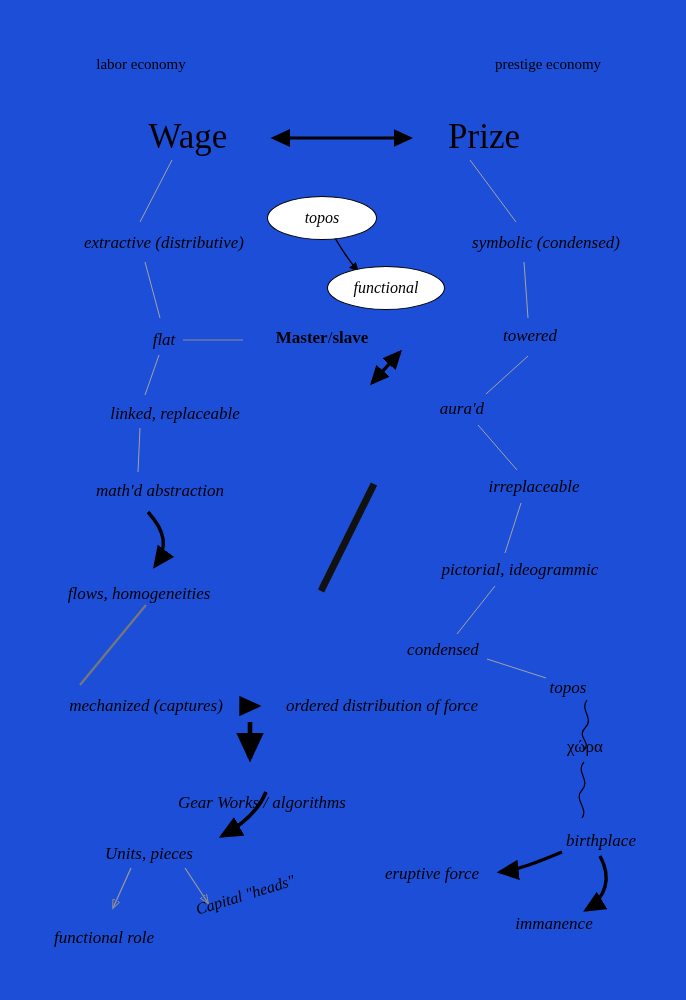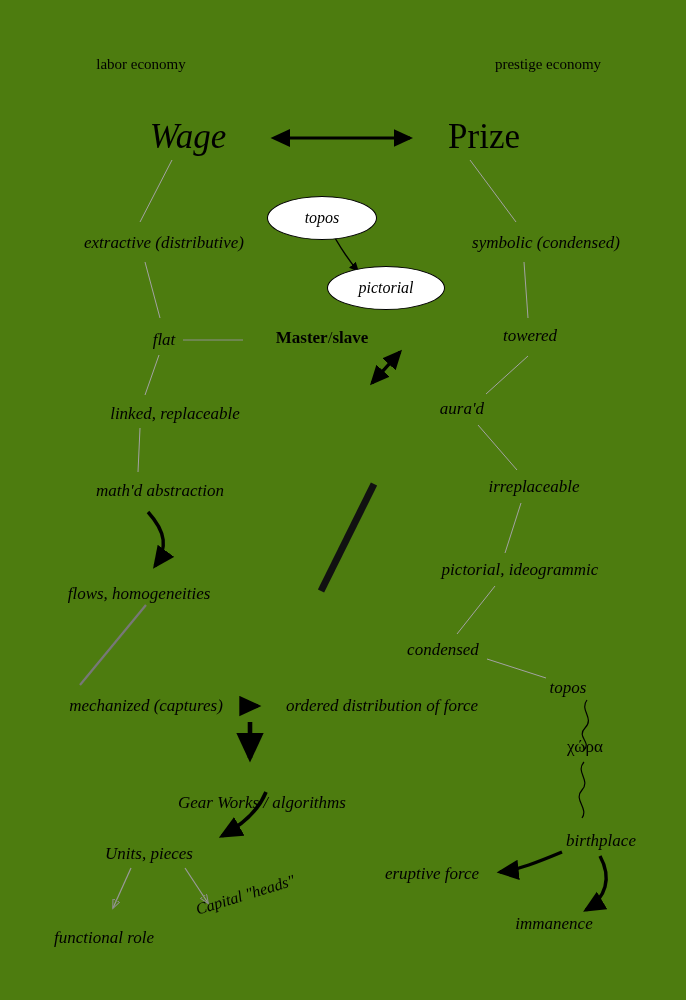--- a/index.html
+++ b/index.html
@@ -9,21 +9,21 @@
   }
   body {
     font-family: "Liberation Serif", serif;
     color: #000000;
   }
   #canvas {
     position: relative;
     width: 686px;
     height: 1000px;
     overflow: hidden;
-    background: #4d7c0f;
+    background: #1d4ed8;
   }
   #lines {
     position: absolute;
     left: 0;
     top: 0;
     width: 686px;
     height: 1000px;
     pointer-events: none;
   }
   .node {
@@ -144,31 +144,31 @@
     <path d="M584,762 C575,772 591,780 582,790 C573,800 589,808 582,818" fill="none" stroke="#000" stroke-width="1.2"></path>
 
     <path d="M562,852 C538,862 518,870 500,872" fill="none" stroke="#000" stroke-width="3.4" marker-end="url(#ah-thick)"></path>
 
     <path d="M600,856 C612,878 606,898 586,910" fill="none" stroke="#000" stroke-width="3.4" marker-end="url(#ah-thick)"></path>
   </svg>
 
   <div class="node hdr" style="left:141px; top:64px;">labor economy</div>
   <div class="node hdr" style="left:548px; top:64px;">prestige economy</div>
 
-  <div class="node title" style="left:188px; top:137px;font-style:italic;">Wage</div>
+  <div class="node title" style="left:188px; top:137px;">Wage</div>
   <div class="node title" style="left:484px; top:137px;">Prize</div>
 
   <div class="node ital" style="left:164px; top:243px;">extractive (distributive)</div>
   <div class="node ital" style="left:546px; top:243px;">symbolic (condensed)</div>
 
   <div class="ellipse-node" style="left:322px; top:218px; width:110px; height:44px;">
     <span>topos</span>
   </div>
   <div class="ellipse-node" style="left:386px; top:288px; width:118px; height:44px;">
-    <span>pictorial</span>
+    <span>functional</span>
   </div>
 
   <div class="node ital" style="left:164px; top:340px;">flat</div>
   <div class="node bold-node" style="left:322px; top:338px;">
     <span>Master</span><span style="font-weight:normal;">/</span><span>slave</span>
   </div>
   <div class="node ital" style="left:530px; top:336px;">towered</div>
 
   <div class="node ital" style="left:175px; top:414px;">linked, replaceable</div>
   <div class="node ital" style="left:462px; top:409px;">aura'd</div>

